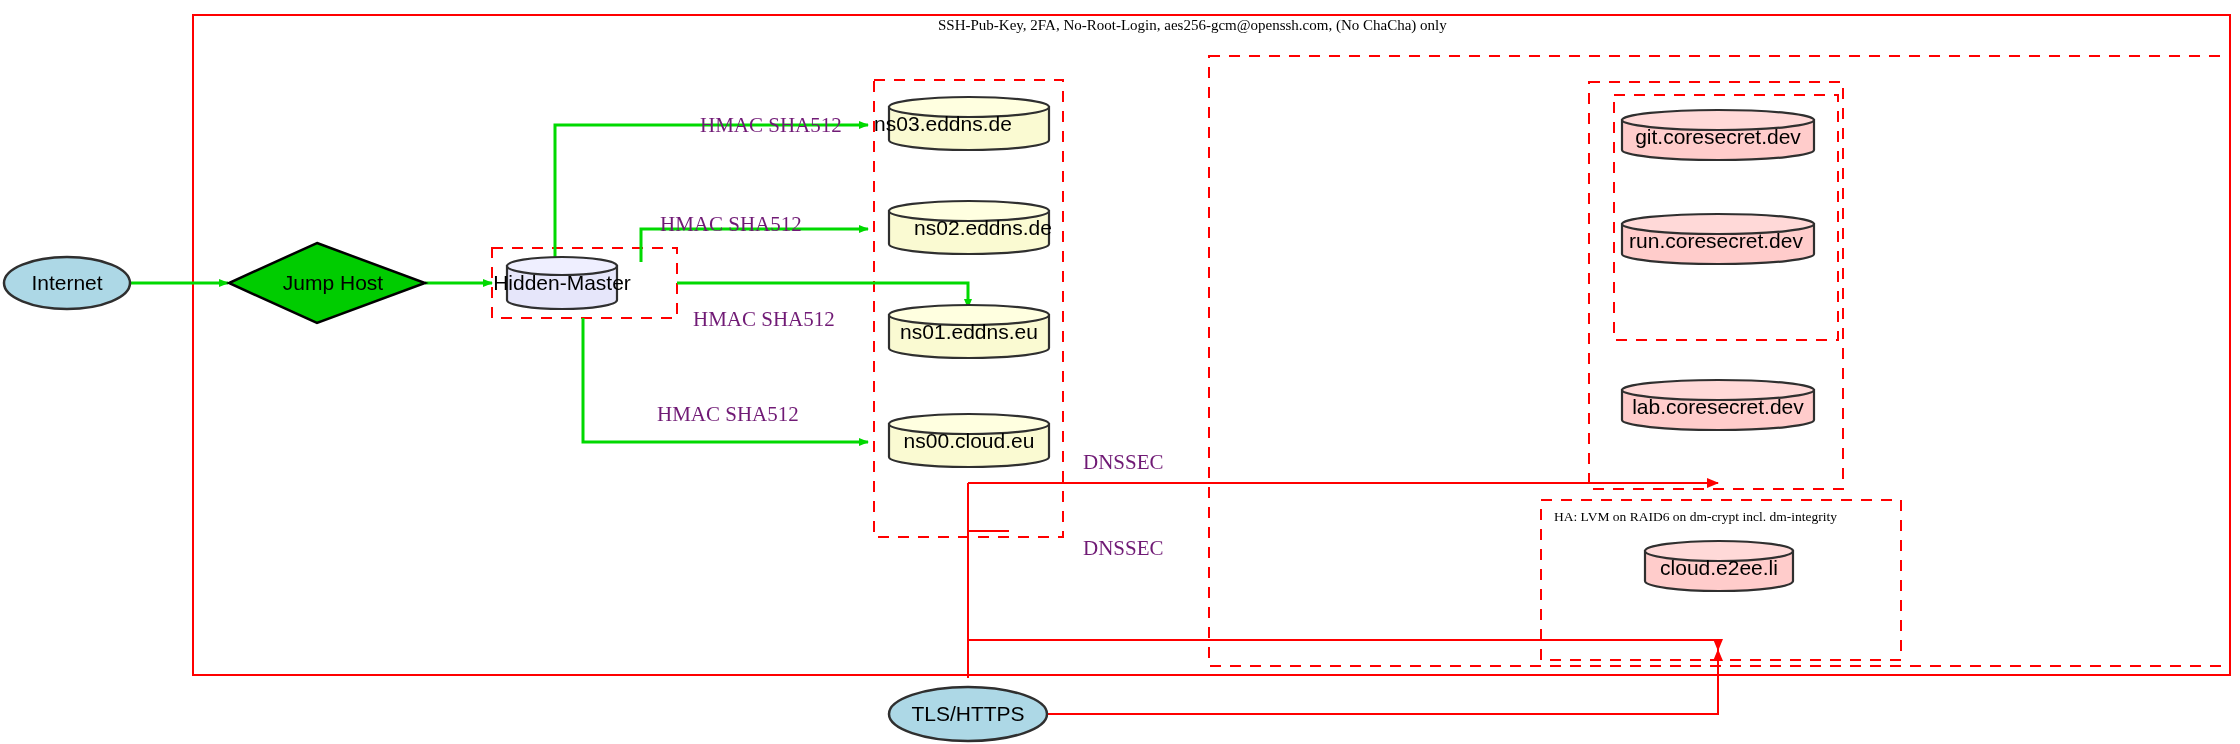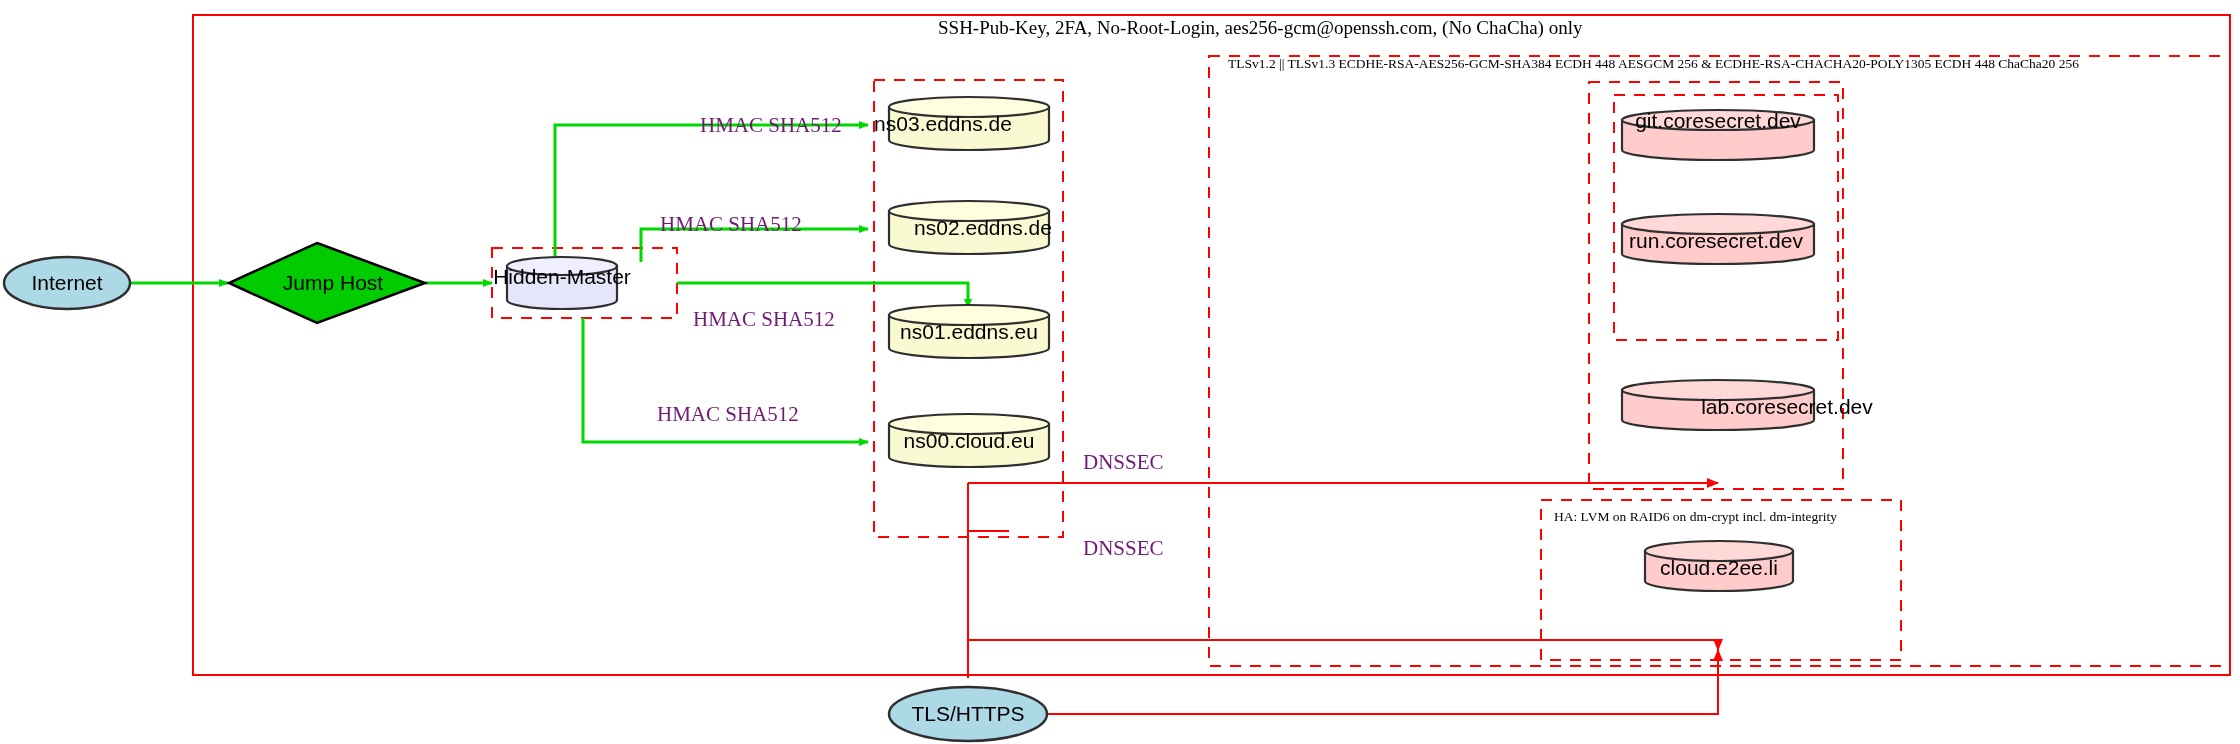--- a/index.html
+++ b/index.html
@@ -12,21 +12,21 @@
   .node-label{
     position:absolute;display:flex;align-items:center;justify-content:center;
     font-family:"Liberation Sans",sans-serif;font-size:21px;color:#000;
     pointer-events:none;white-space:nowrap;
   }
   .edge-label{
     position:absolute;font-family:"Liberation Serif",serif;font-size:21px;
     color:#701a75;white-space:nowrap;
   }
   .box-label{
-    position:absolute;font-family:"Liberation Serif",serif;font-size:19px;
+    position:absolute;font-family:"Liberation Serif",serif;font-size:15px;
     color:#000;white-space:nowrap;
   }
   .box-label.small{font-size:13.5px;}
 </style>
 </head>
 <body>
 
 <div id="stage">
 
   <svg id="canvas" viewBox="0 0 2240 744" xmlns="http://www.w3.org/2000/svg">
@@ -124,41 +124,40 @@
       <ellipse cx="1719" cy="551" rx="74" ry="10" fill="#ffd9d8" stroke="#2f2f2f" stroke-width="2.2"></ellipse>
     </g>
 
     <ellipse cx="968" cy="714" rx="79" ry="27" fill="#add8e6" stroke="#2f2f2f" stroke-width="2.5"></ellipse>
   </svg>
 
   <div class="node-label" style="left:4px;top:270px;width:126px;height:26px;">Internet</div>
 
   <div class="node-label" style="left:256px;top:270px;width:154px;height:26px;">Jump Host</div>
 
-  <div class="node-label" style="left:505px;top:264px;width:114px;height:26px;">Hidden-Master</div>
+  <div class="node-label" style="left:505px;top:270px;width:114px;height:26px;">Hidden-Master</div>
 
   <div class="node-label" style="left:863px;top:111px;width:160px;height:26px;">ns03.eddns.de</div>
   <div class="node-label" style="left:889px;top:215px;width:188px;height:26px;">ns02.eddns.de</div>
   <div class="node-label" style="left:889px;top:319px;width:160px;height:26px;">ns01.eddns.eu</div>
   <div class="node-label" style="left:889px;top:428px;width:160px;height:26px;">ns00.cloud.eu</div>
 
-  <div class="node-label" style="left:1622px;top:108px;width:192px;height:26px;">git.coresecret.dev</div>
+  <div class="node-label" style="left:1622px;top:124px;width:192px;height:26px;">git.coresecret.dev</div>
   <div class="node-label" style="left:1622px;top:228px;width:188px;height:26px;">run.coresecret.dev</div>
-  <div class="node-label" style="left:1691px;top:394px;width:192px;height:26px;text-align:center;">lab.coresecret.dev</div>
+  <div class="node-label" style="left:1622px;top:394px;width:192px;height:26px;text-align:center;">lab.coresecret.dev</div>
   <div class="node-label" style="left:1645px;top:555px;width:148px;height:26px;">cloud.e2ee.li</div>
 
   <div class="node-label" style="left:889px;top:701px;width:158px;height:26px;">TLS/HTTPS</div>
 
   <div class="edge-label" style="left:700px;top:113px;">HMAC SHA512</div>
   <div class="edge-label" style="left:660px;top:212px;">HMAC SHA512</div>
   <div class="edge-label" style="left:693px;top:307px;">HMAC SHA512</div>
   <div class="edge-label" style="left:657px;top:402px;">HMAC SHA512</div>
 
   <div class="edge-label" style="left:1083px;top:450px;">DNSSEC</div>
   <div class="edge-label" style="left:1083px;top:536px;">DNSSEC</div>
 
   <div class="box-label" style="left:938px;top:17px;">SSH-Pub-Key, 2FA, No-Root-Login, aes256-gcm@openssh.com, (No ChaCha) only</div>
 
-  <div class="box-label small" style="left:1228px;top:56px;">TLSv1.2 || TLSv1.3 ECDHE-RSA-AES256-GCM-SHA384 ECDH 448 AESGCM 256 &amp; ECDHE-RSA-CHACHA20-POLY1305 ECDH 448 ChaCha20 256</div>
 
   <div class="box-label small" style="left:1554px;top:509px;">HA: LVM on RAID6 on dm-crypt incl. dm-integrity</div>
 
 </div>
 
 </body></html>

